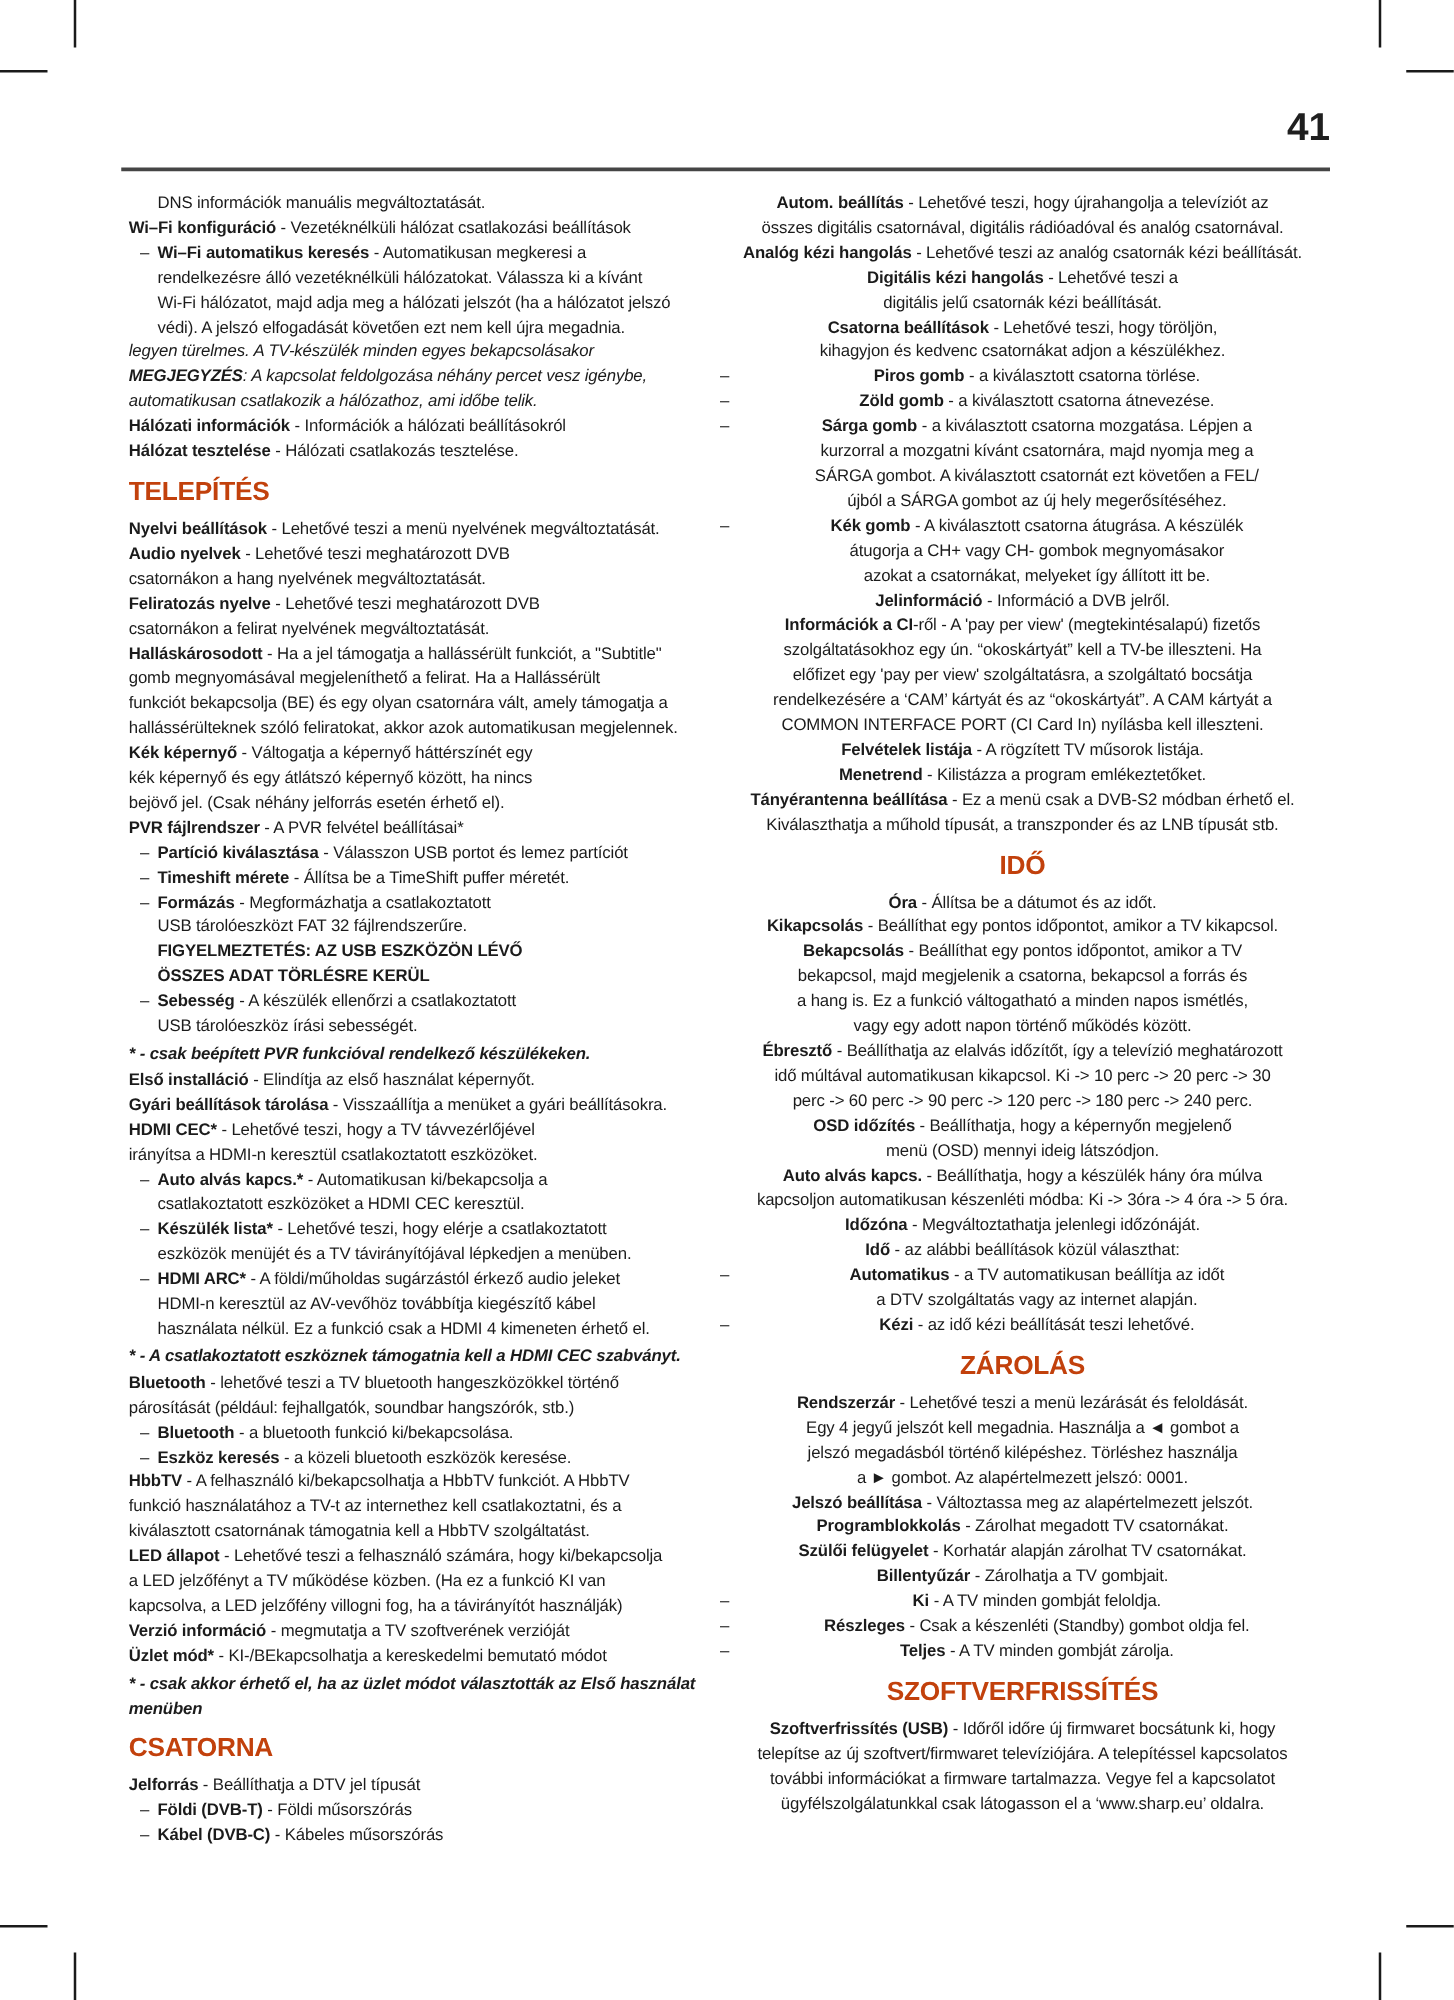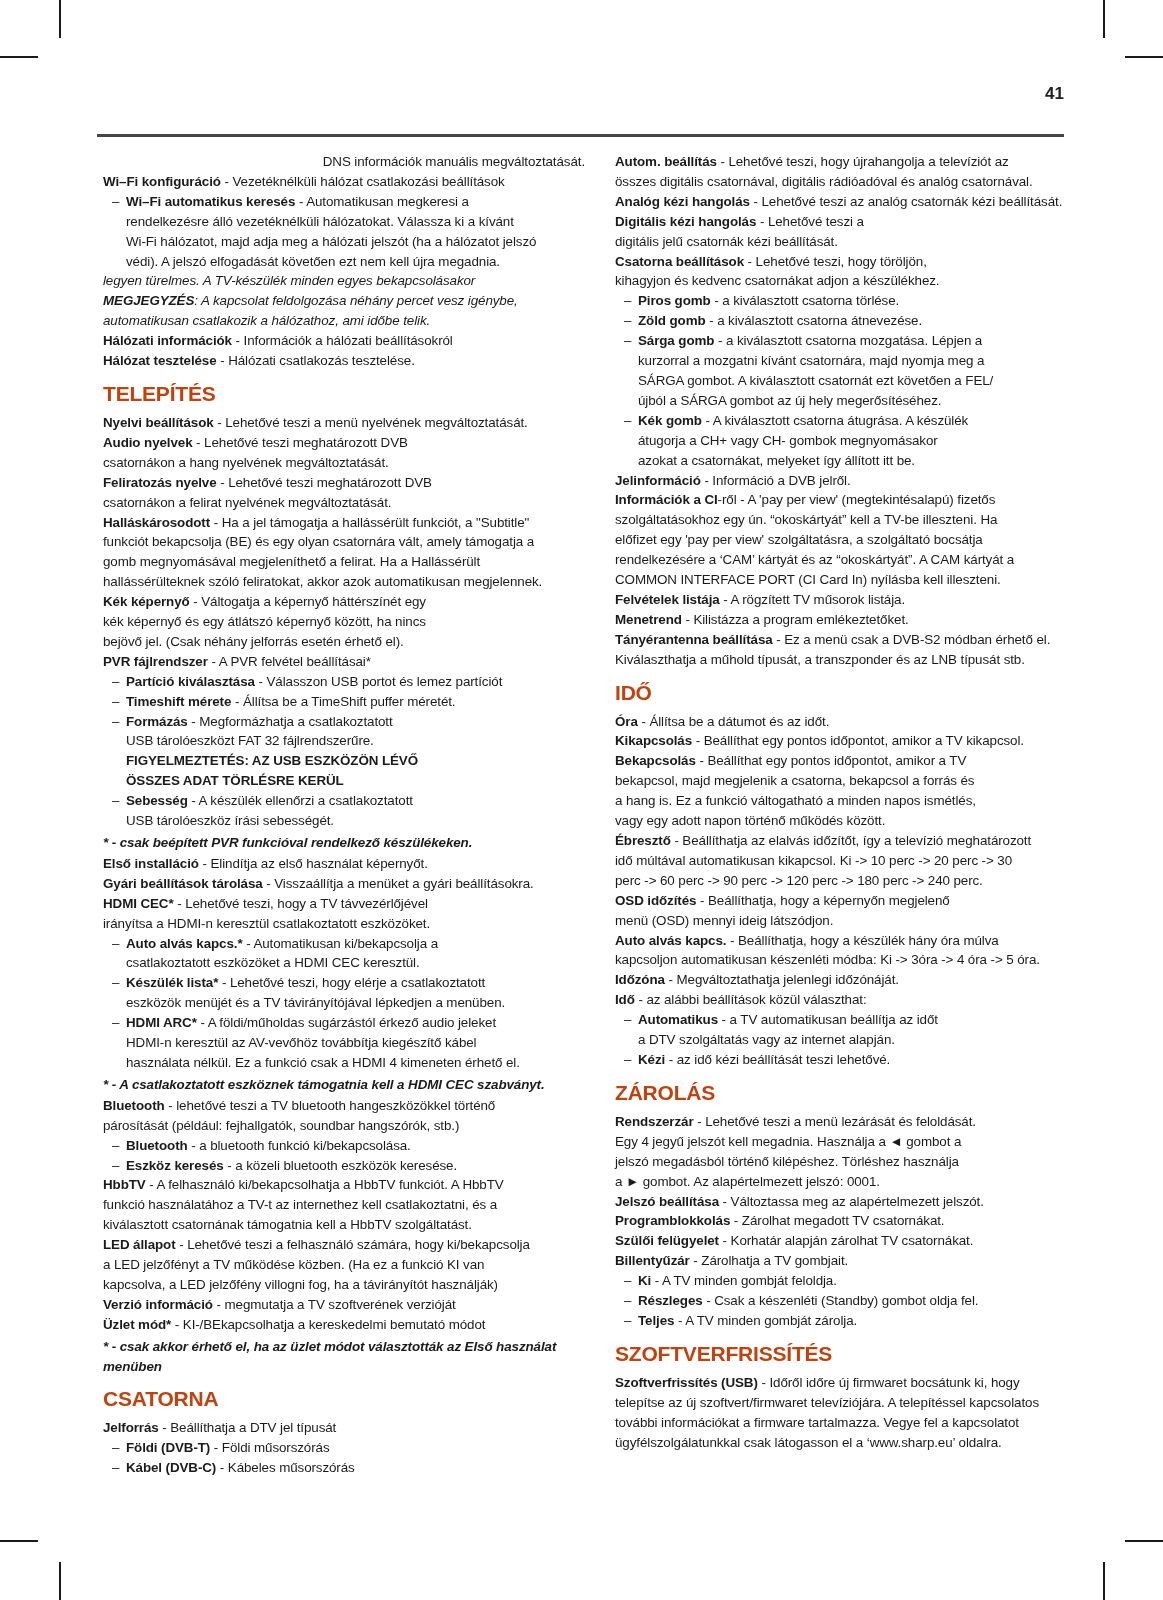--- a/index.html
+++ b/index.html
@@ -21,48 +21,48 @@
   #mark-tr-v { left: 1103px; top: 0; }
   #mark-bl-v { left: 59px; top: 1562px; }
   #mark-br-v { left: 1103px; top: 1562px; }
   #mark-tl-h { left: 0; top: 56px; }
   #mark-tr-h { left: 1125px; top: 56px; }
   #mark-bl-h { left: 0; top: 1540px; }
   #mark-br-h { left: 1125px; top: 1540px; }
 
   .page-number {
     position: absolute; top: 84px; right: 99px;
-    font-size: 17px; font-weight: bold; color: #1f1f1f;
+    font-size: 31px; font-weight: bold; color: #1f1f1f;
     letter-spacing: 0;
   }
   .head-rule {
     position: absolute; left: 97px; top: 134px;
     width: 967px; height: 3px; background: #454545;
   }
 
   .col {
     position: absolute; top: 152px;
     font-size: 13.4px; line-height: 19.9px;
     letter-spacing: -0.1px;
   }
   #col-left  { left: 103px; width: 482px; }
-  #col-right { left: 615px; width: 502px; }
+  #col-right { left: 567px; width: 502px; text-align: center; }
 
   .ln { white-space: nowrap; }
   .b { font-weight: bold; }
   .i { font-style: italic; }
 
   .h {
     font-size: 21px; line-height: 25px; font-weight: bold;
     color: #c2410c; margin: 10px 0 7px 0; letter-spacing: -0.2px;
   }
   .blk { margin: 0; }
   .blk.item { position: relative; padding-left: 23px; }
   .blk.item > .dash { position: absolute; left: 9px; top: 0; }
-  .blk.cont { padding-left: 23px; text-align: right; }
+  .blk.cont { padding-left: 23px; }
   .blk.note { margin: 2px 0 1px 0; }
 </style>
 </head>
 <body>
 
 <div class="page">
 
   <div id="mark-tl-v" class="mark mark-v"></div>
   <div id="mark-tr-v" class="mark mark-v"></div>
   <div id="mark-bl-v" class="mark mark-v"></div>
@@ -107,22 +107,22 @@
       <div class="blk para">
         <div class="ln"><span class="b">Audio nyelvek</span><span> - Lehetővé teszi meghatározott DVB</span></div>
         <div class="ln"><span>csatornákon a hang nyelvének megváltoztatását.</span></div>
       </div>
       <div class="blk para">
         <div class="ln"><span class="b">Feliratozás nyelve</span><span> - Lehetővé teszi meghatározott DVB</span></div>
         <div class="ln"><span>csatornákon a felirat nyelvének megváltoztatását.</span></div>
       </div>
       <div class="blk para">
         <div class="ln"><span class="b">Halláskárosodott</span><span> - Ha a jel támogatja a hallássérült funkciót, a "Subtitle"</span></div>
+        <div class="ln"><span>gomb megnyomásával megjeleníthető a felirat. Ha a Hallássérült</span></div>
         <div class="ln"><span>funkciót bekapcsolja (BE) és egy olyan csatornára vált, amely támogatja a</span></div>
-        <div class="ln"><span>gomb megnyomásával megjeleníthető a felirat. Ha a Hallássérült</span></div>
         <div class="ln"><span>hallássérülteknek szóló feliratokat, akkor azok automatikusan megjelennek.</span></div>
       </div>
       <div class="blk para">
         <div class="ln"><span class="b">Kék képernyő</span><span> - Váltogatja a képernyő háttérszínét egy</span></div>
         <div class="ln"><span>kék képernyő és egy átlátszó képernyő között, ha nincs</span></div>
         <div class="ln"><span>bejövő jel. (Csak néhány jelforrás esetén érhető el).</span></div>
       </div>
       <div class="blk para">
         <div class="ln"><span class="b">PVR fájlrendszer</span><span> - A PVR felvétel beállításai*</span></div>
       </div>

